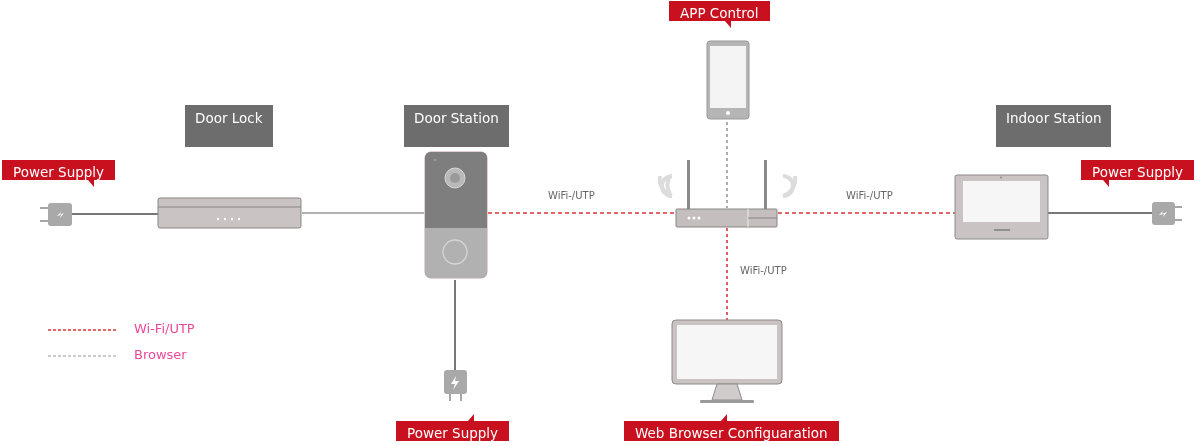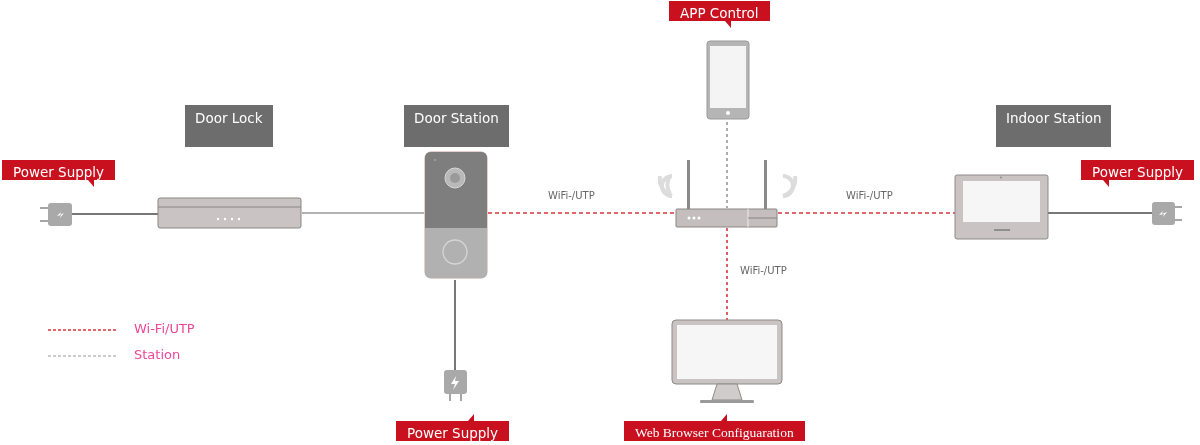--- a/index.html
+++ b/index.html
@@ -135,25 +135,25 @@
   <i class="tail-down" style="left:86px;"></i>
 </div>
 <div class="lbl-red" style="left:1081px; top:160px;">
   <span>Power Supply</span>
   <i class="tail-down" style="left:22px;"></i>
 </div>
 <div class="lbl-red" style="left:396px; top:421px;">
   <span>Power Supply</span>
   <i class="tail-up" style="left:72px;"></i>
 </div>
-<div class="lbl-red" style="left:624px; top:421px;font-family:Liberation Serif, serif;">
+<div class="lbl-red" style="left:624px; top:421px;">
   <span>Web Browser Configuaration</span>
   <i class="tail-up" style="left:97px;"></i>
 </div>
 
 <div class="conn-text" style="left:548px; top:190px;">WiFi-/UTP</div>
 <div class="conn-text" style="left:846px; top:190px;">WiFi-/UTP</div>
 <div class="conn-text" style="left:740px; top:265px;">WiFi-/UTP</div>
 
 <div class="legend-text" style="left:134px; top:321px;">Wi-Fi/UTP</div>
-<div class="legend-text" style="left:134px; top:347px;">Station</div>
+<div class="legend-text" style="left:134px; top:347px;">Browser</div>
 
 </div>
 
 </body></html>

